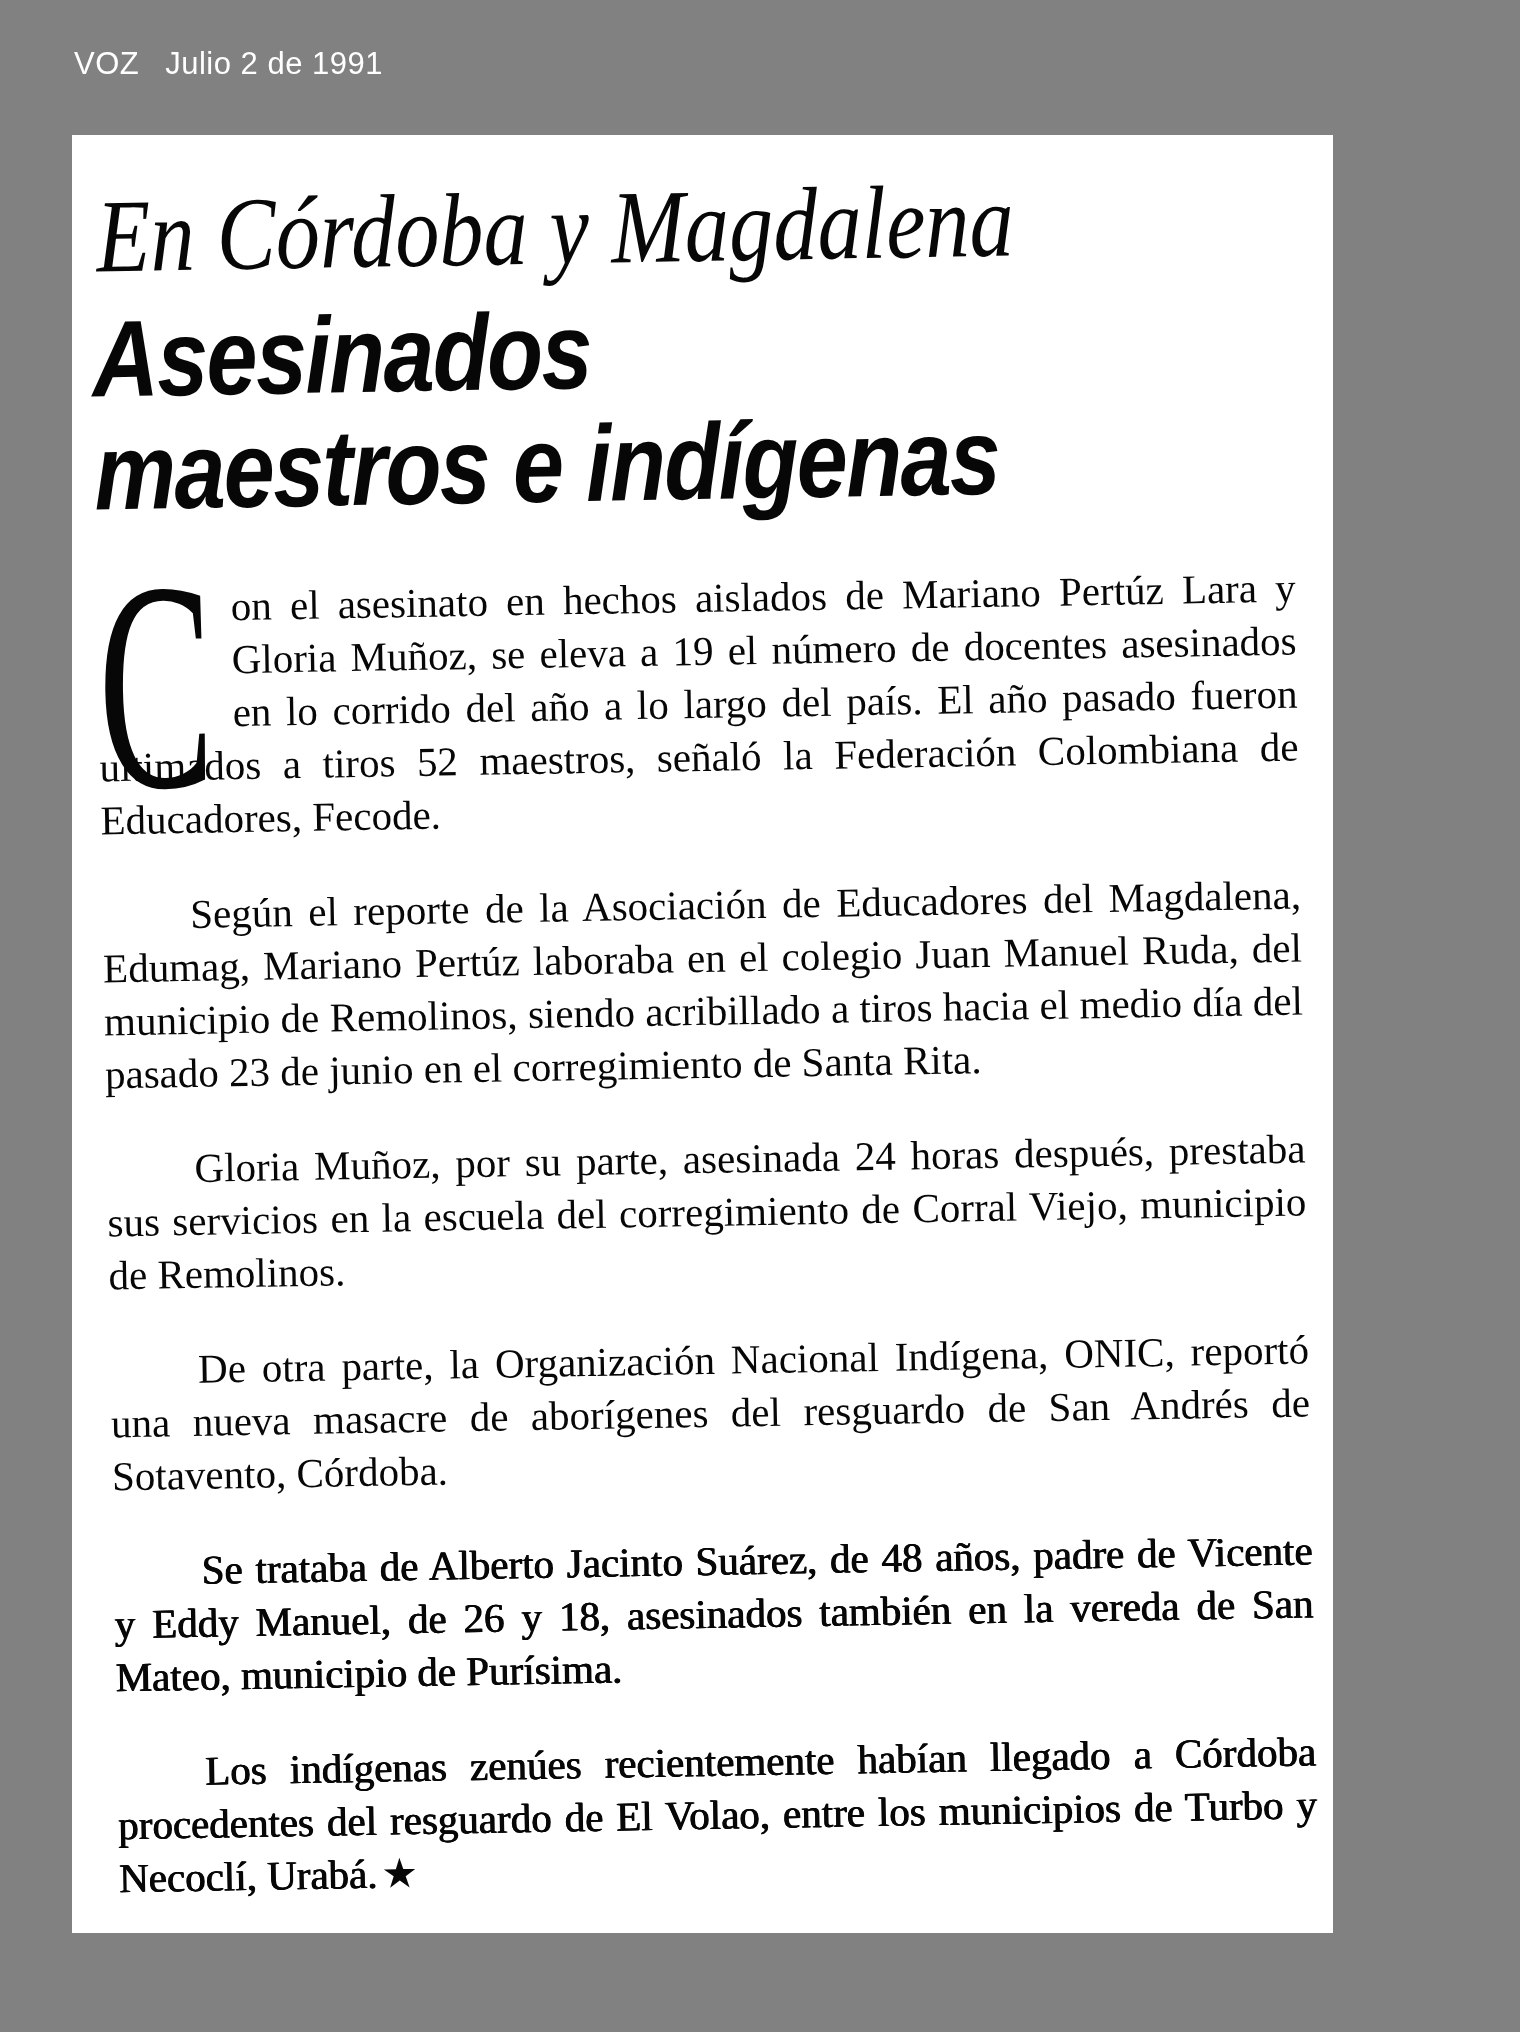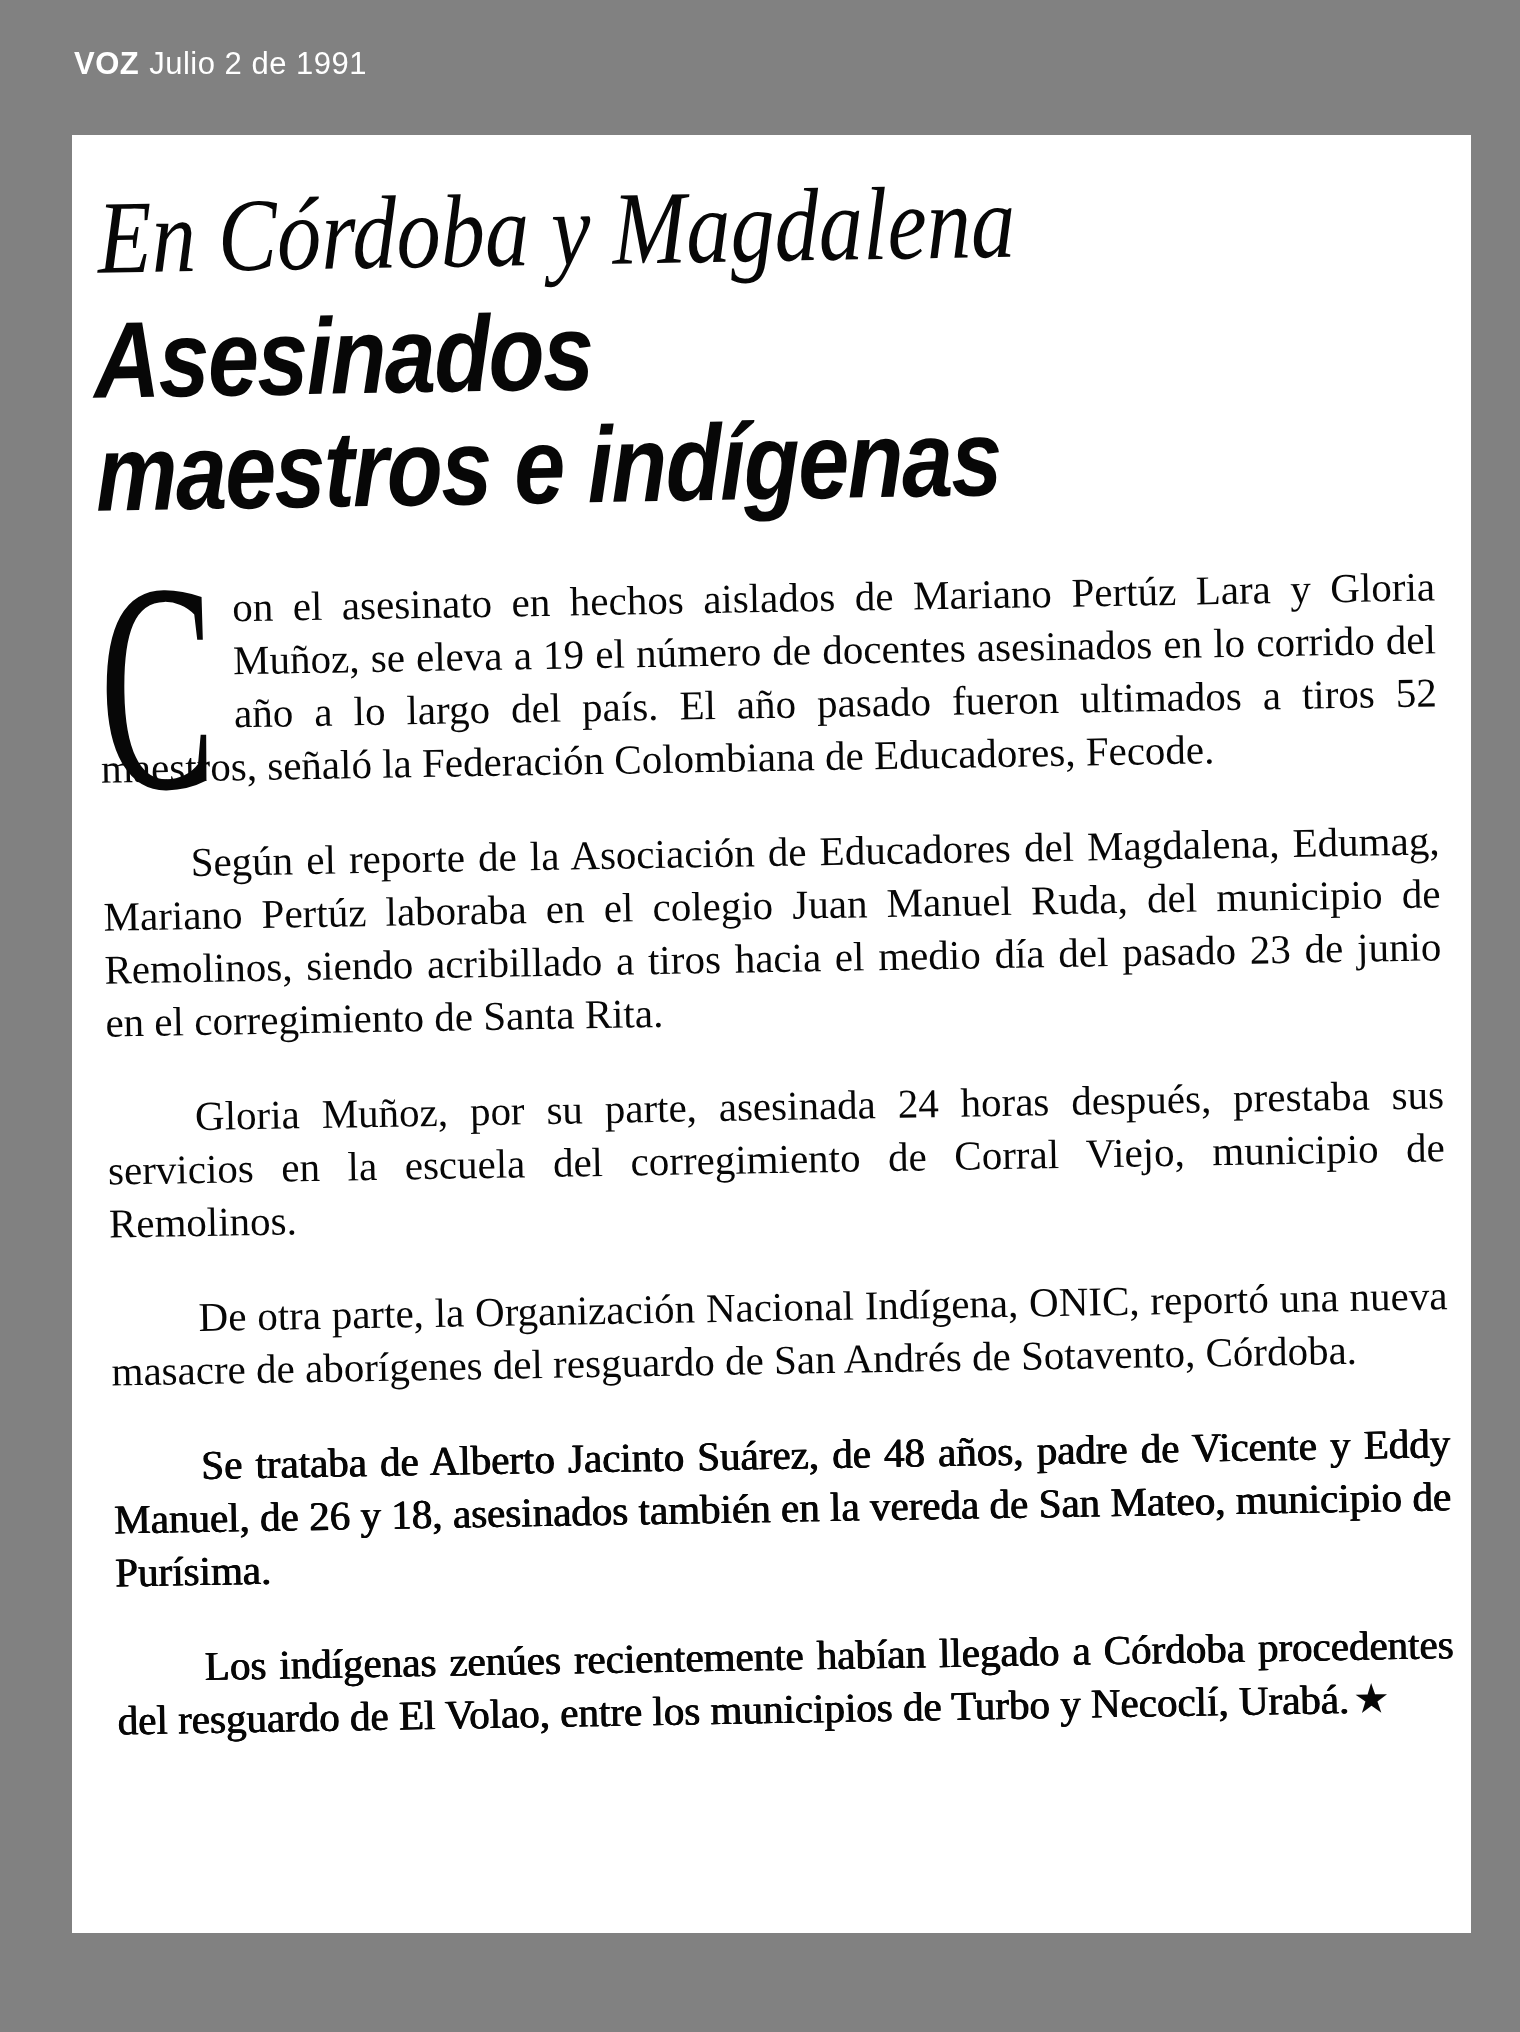--- a/index.html
+++ b/index.html
@@ -14,26 +14,26 @@
   .masthead {
     position: absolute;
     left: 74px;
     top: 46px;
     color: #ffffff;
     font-family: "Liberation Sans", "DejaVu Sans", sans-serif;
     font-size: 31px;
     letter-spacing: 0.5px;
     white-space: nowrap;
   }
-  .masthead .brand { font-weight: bold; margin-right: 10px; }
+  .masthead .brand { font-weight: normal; margin-right: 26px; }
   .paper {
     position: absolute;
     left: 72px;
     top: 135px;
-    width: 1399px;
+    width: 1261px;
     height: 1798px;
     background: #ffffff;
     overflow: hidden;
   }
   .article {
     padding: 34px 30px 0 32px;
     color: #070707;
     transform: rotate(-1deg);
     transform-origin: 50% 50%;
   }

